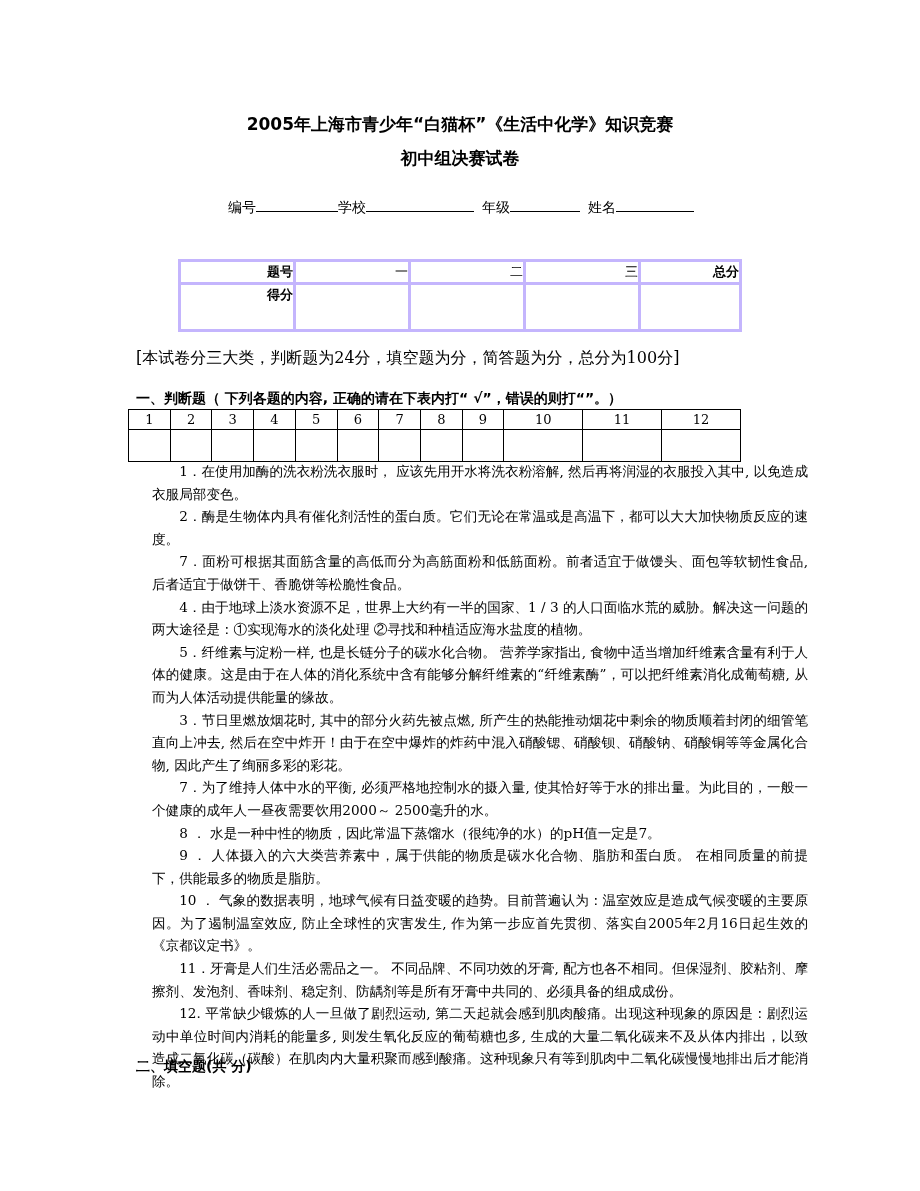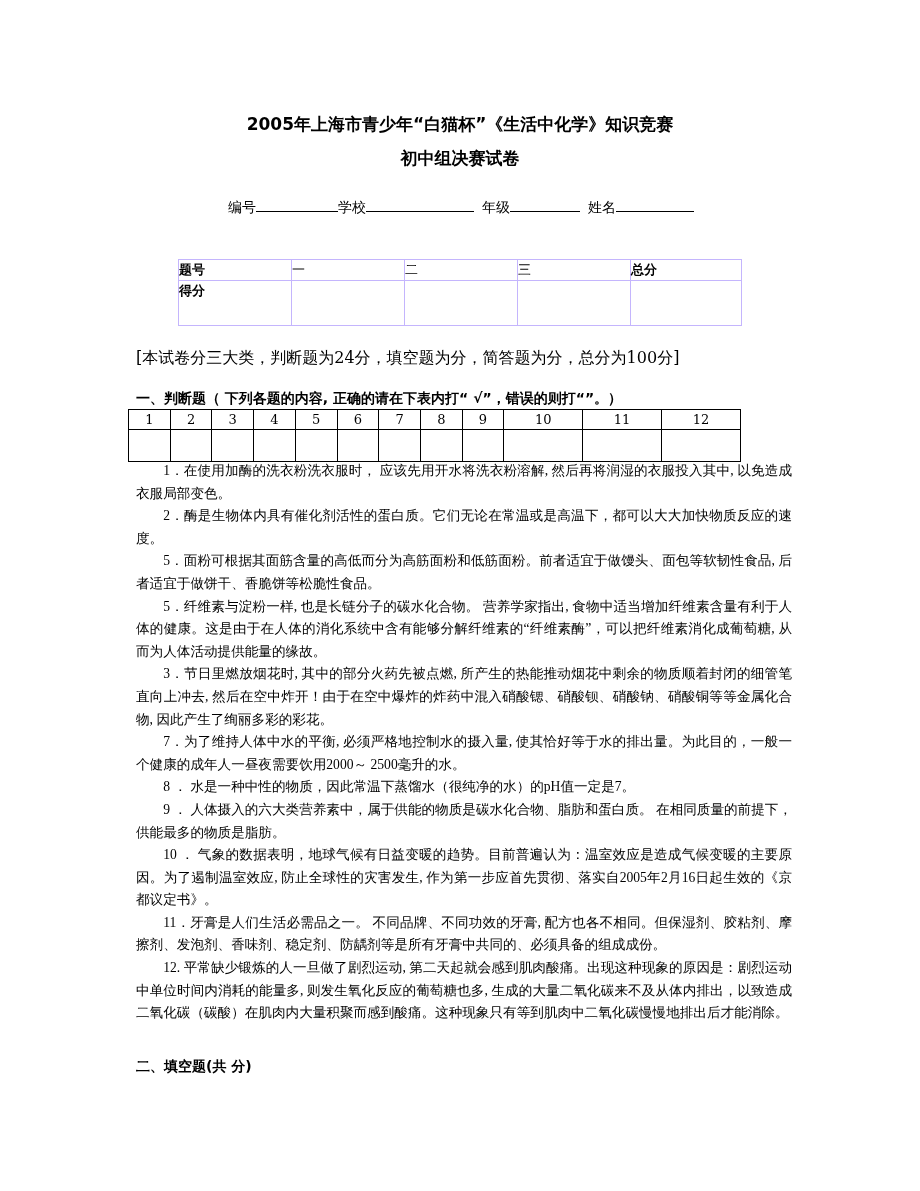--- a/index.html
+++ b/index.html
@@ -20,43 +20,43 @@
     position: absolute; top: 199px; left: 228px; font-size: 14px;
     font-family: "DejaVu Sans", sans-serif; white-space: nowrap;
   }
   .info-line .blank { display: inline-block; border-bottom: 1px solid #000; height: 12px; vertical-align: baseline; }
   .info-line .gap { display: inline-block; width: 8px; }
 
   table.score {
     position: absolute; top: 259px; left: 178px; width: 564px;
     border-collapse: collapse; font-family: "DejaVu Sans", sans-serif; font-size: 13px;
   }
-  table.score td { border: 1px solid #c4b5fd; text-align: left; vertical-align: top; padding: 0; }
+  table.score td { border: 3px solid #c4b5fd; text-align: right; vertical-align: top; padding: 0; }
   table.score tr.h td { height: 20px; line-height: 20px; }
   table.score tr.b td { height: 44px; line-height: 20px; border-radius: 8px; }
   table.score td.lbl { font-weight: bold; }
 
   .note {
     position: absolute; top: 348px; left: 136px; font-size: 16px; white-space: nowrap;
   }
   .sec1 {
     position: absolute; top: 390px; left: 136px; font-size: 14px; font-weight: bold;
     font-family: "DejaVu Sans", sans-serif; white-space: nowrap;
   }
   table.answers {
     position: absolute; top: 409px; left: 128px; width: 613px;
     border-collapse: collapse; font-size: 13px;
   }
   table.answers td { border: 1px solid #000; text-align: center; padding: 0; }
   table.answers tr.h td { height: 19px; line-height: 19px; }
   table.answers tr.b td { height: 31px; }
 
   .questions {
-    position: absolute; top: 460px; left: 136px; width: 656px;
-    font-size: 13.6px; line-height: 22.6px; font-family: Liberation Serif, serif;
+    position: absolute; top: 460px; left: 152px; width: 656px;
+    font-size: 13.6px; line-height: 22.6px;
   }
   .questions p { margin: 0; text-indent: 2em; text-align: justify; }
   .sec2 {
     position: absolute; top: 1058px; left: 136px; font-size: 14px; font-weight: bold;
     font-family: "DejaVu Sans", sans-serif; white-space: nowrap;
   }
 </style>
 </head>
 <body>
 
@@ -119,21 +119,22 @@
     <td></td>
     <td></td>
     <td></td>
   </tr>
 </tbody>
   </table>
 
 <div class="questions">
   <p>1．在使用加酶的洗衣粉洗衣服时，  应该先用开水将洗衣粉溶解, 然后再将润湿的衣服投入其中, 以免造成衣服局部变色。</p>
   <p>2．酶是生物体内具有催化剂活性的蛋白质。它们无论在常温或是高温下，都可以大大加快物质反应的速度。</p>
-  <p>5．面粉可根据其面筋含量的高低而分为高筋面粉和低筋面粉。前者适宜于做馒头、面包等软韧性食品, 后者适宜于做饼干、香脆饼等松脆性食品。</p>
+  <p>7．面粉可根据其面筋含量的高低而分为高筋面粉和低筋面粉。前者适宜于做馒头、面包等软韧性食品, 后者适宜于做饼干、香脆饼等松脆性食品。</p>
+  <p>4．由于地球上淡水资源不足，世界上大约有一半的国家、1 / 3  的人口面临水荒的威胁。解决这一问题的两大途径是：①实现海水的淡化处理    ②寻找和种植适应海水盐度的植物。</p>
   <p>5．纤维素与淀粉一样, 也是长链分子的碳水化合物。  营养学家指出, 食物中适当增加纤维素含量有利于人体的健康。这是由于在人体的消化系统中含有能够分解纤维素的“纤维素酶”，可以把纤维素消化成葡萄糖, 从而为人体活动提供能量的缘故。</p>
   <p>3．节日里燃放烟花时, 其中的部分火药先被点燃,  所产生的热能推动烟花中剩余的物质顺着封闭的细管笔直向上冲去, 然后在空中炸开！由于在空中爆炸的炸药中混入硝酸锶、硝酸钡、硝酸钠、硝酸铜等等金属化合物, 因此产生了绚丽多彩的彩花。</p>
   <p>7．为了维持人体中水的平衡, 必须严格地控制水的摄入量, 使其恰好等于水的排出量。为此目的，一般一个健康的成年人一昼夜需要饮用2000～ 2500毫升的水。</p>
   <p>8 ． 水是一种中性的物质，因此常温下蒸馏水（很纯净的水）的pH值一定是7。</p>
   <p>9 ． 人体摄入的六大类营养素中，属于供能的物质是碳水化合物、脂肪和蛋白质。 在相同质量的前提下，供能最多的物质是脂肪。</p>
   <p>10 ． 气象的数据表明，地球气候有日益变暖的趋势。目前普遍认为：温室效应是造成气候变暖的主要原因。为了遏制温室效应, 防止全球性的灾害发生, 作为第一步应首先贯彻、落实自2005年2月16日起生效的《京都议定书》。</p>
   <p>11．牙膏是人们生活必需品之一。 不同品牌、不同功效的牙膏, 配方也各不相同。但保湿剂、胶粘剂、摩擦剂、发泡剂、香味剂、稳定剂、防龋剂等是所有牙膏中共同的、必须具备的组成成份。</p>
   <p>12. 平常缺少锻炼的人一旦做了剧烈运动,    第二天起就会感到肌肉酸痛。出现这种现象的原因是：剧烈运动中单位时间内消耗的能量多, 则发生氧化反应的葡萄糖也多, 生成的大量二氧化碳来不及从体内排出，以致造成二氧化碳（碳酸）在肌肉内大量积聚而感到酸痛。这种现象只有等到肌肉中二氧化碳慢慢地排出后才能消除。</p>
 </div>
 

